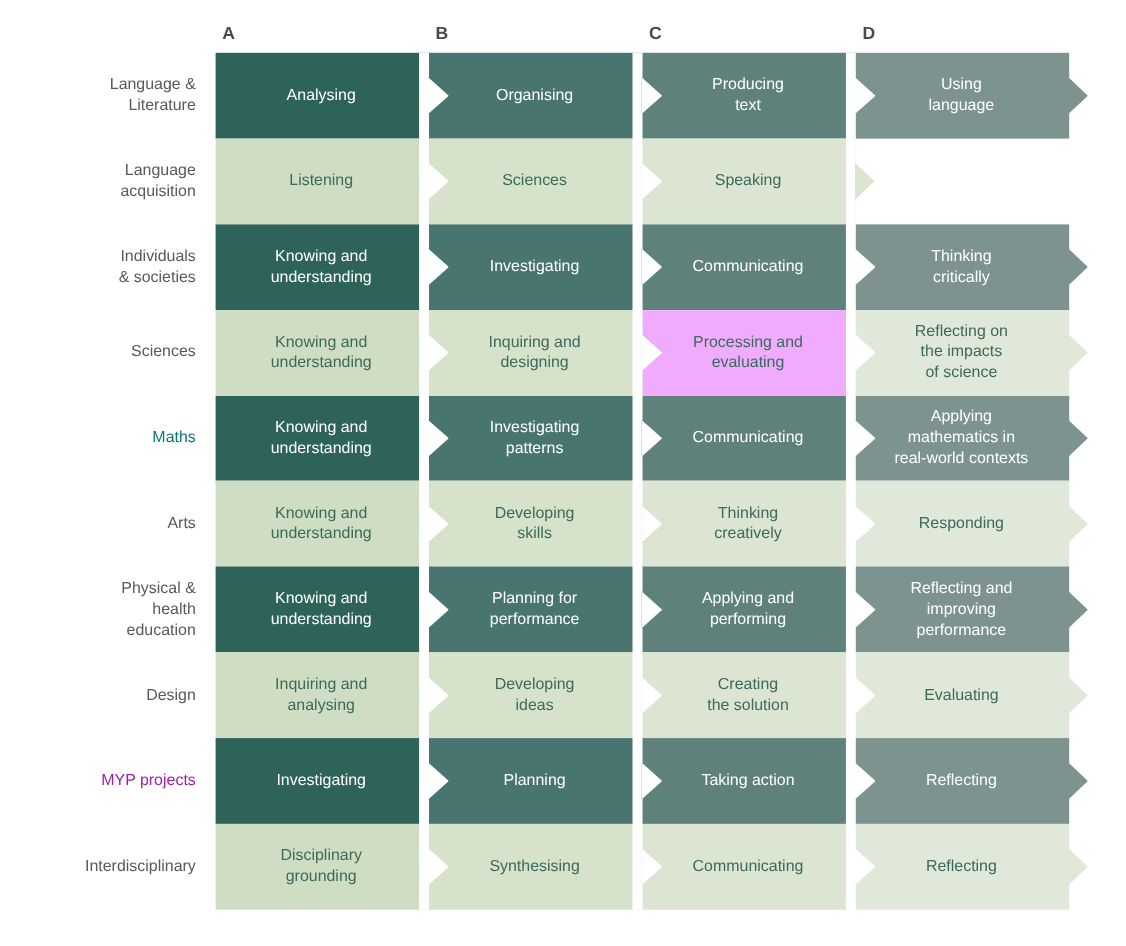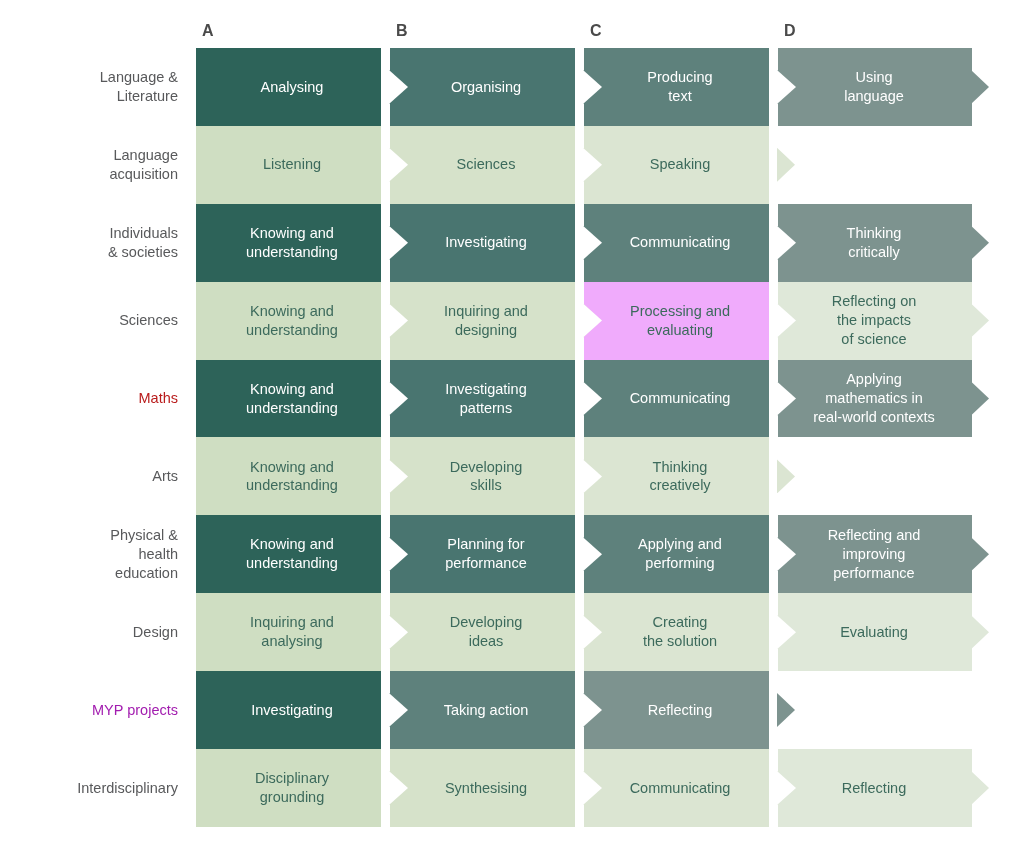--- a/index.html
+++ b/index.html
@@ -139,21 +139,21 @@
     </div>
 
   <div class="row-labels">
       <div class="row-label" style="height: 77.9px; color: rgb(88, 89, 91); white-space: pre-line;">Language &amp;
 Literature</div>
       <div class="row-label" style="height: 77.9px; color: rgb(88, 89, 91); white-space: pre-line;">Language
 acquisition</div>
       <div class="row-label" style="height: 77.9px; color: rgb(88, 89, 91); white-space: pre-line;">Individuals
 &amp; societies</div>
       <div class="row-label" style="height: 77.9px; color: rgb(88, 89, 91); white-space: pre-line;">Sciences</div>
-      <div class="row-label" style="height: 77.9px; color: #b91c1c; white-space: pre-line;">Maths</div>
+      <div class="row-label" style="height: 77.9px; color: #0f766e; white-space: pre-line;">Maths</div>
       <div class="row-label" style="height: 77.9px; color: rgb(88, 89, 91); white-space: pre-line;">Arts</div>
       <div class="row-label" style="height: 77.9px; color: rgb(88, 89, 91); white-space: pre-line;">Physical &amp;
 health
 education</div>
       <div class="row-label" style="height: 77.9px; color: rgb(88, 89, 91); white-space: pre-line;">Design</div>
       <div class="row-label" style="height: 77.9px; color: #a21caf; white-space: pre-line; padding-left: 32px;">MYP projects</div>
       <div class="row-label" style="height: 77.9px; color: rgb(88, 89, 91); white-space: pre-line;">Interdisciplinary</div>
     </div>
 
   <div class="grid-body">
@@ -281,20 +281,25 @@
           <span class="cell-arrow" style="background: rgb(214, 226, 202);"></span>
           <span class="cell-text">Developing
 skills</span>
         </div>
         <div class="cell light-cell" style="background: rgb(219, 229, 210);">
           <span class="cell-notch"></span>
           <span class="cell-arrow" style="background: rgb(219, 229, 210);"></span>
           <span class="cell-text">Thinking
 creatively</span>
         </div>
+        <div class="cell light-cell" style="background: rgb(223, 232, 217);">
+          <span class="cell-notch"></span>
+          <span class="cell-arrow" style="background: rgb(223, 232, 217);"></span>
+          <span class="cell-text">Responding</span>
+        </div>
       </div>
       <div class="grid-row" style="height: 77.9px;">
         <div class="cell dark-cell" style="background: rgb(45, 99, 89);">
           <span class="cell-arrow" style="background: rgb(45, 99, 89);"></span>
           <span class="cell-text">Knowing and
 understanding</span>
         </div>
         <div class="cell dark-cell" style="background: rgb(73, 117, 112);">
           <span class="cell-notch"></span>
           <span class="cell-arrow" style="background: rgb(73, 117, 112);"></span>
@@ -336,20 +341,25 @@
         <div class="cell light-cell" style="background: rgb(223, 232, 217);">
           <span class="cell-notch"></span>
           <span class="cell-arrow" style="background: rgb(223, 232, 217);"></span>
           <span class="cell-text">Evaluating</span>
         </div>
       </div>
       <div class="grid-row" style="height: 77.9px;">
         <div class="cell dark-cell" style="background: rgb(45, 99, 89);">
           <span class="cell-arrow" style="background: rgb(45, 99, 89);"></span>
           <span class="cell-text">Investigating</span>
+        </div>
+        <div class="cell dark-cell" style="background: rgb(73, 117, 112);">
+          <span class="cell-notch"></span>
+          <span class="cell-arrow" style="background: rgb(73, 117, 112);"></span>
+          <span class="cell-text">Planning</span>
         </div>
         <div class="cell dark-cell" style="background: rgb(94, 129, 124);">
           <span class="cell-notch"></span>
           <span class="cell-arrow" style="background: rgb(94, 129, 124);"></span>
           <span class="cell-text">Taking action</span>
         </div>
         <div class="cell dark-cell" style="background: rgb(125, 147, 143);">
           <span class="cell-notch"></span>
           <span class="cell-arrow" style="background: rgb(125, 147, 143);"></span>
           <span class="cell-text">Reflecting</span>

